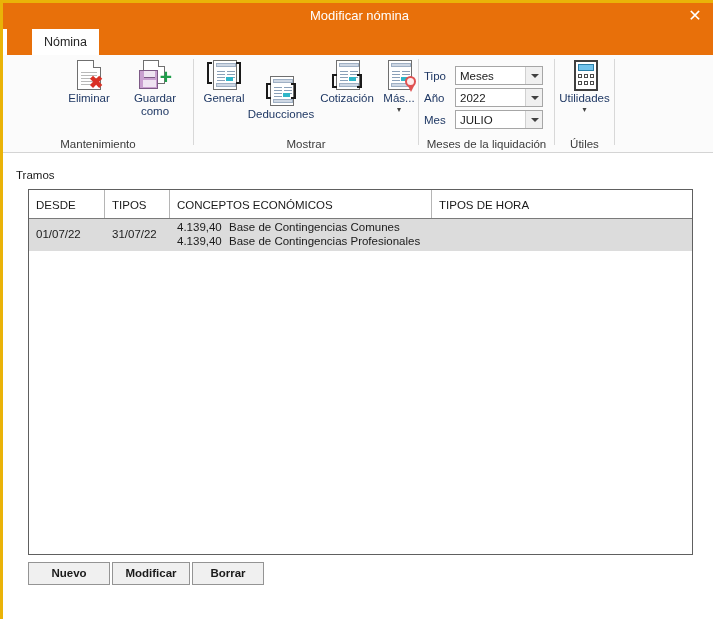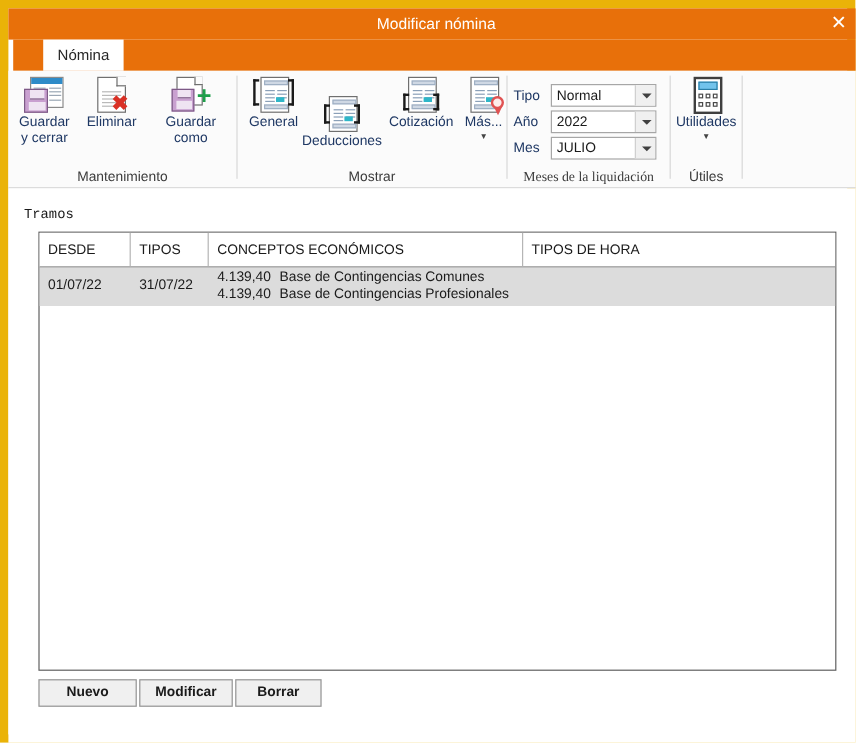--- a/index.html
+++ b/index.html
@@ -7,21 +7,21 @@
     margin: 0; padding: 0;
     width: 713px; height: 619px;
     overflow: hidden;
     font-family: "Liberation Sans", sans-serif;
     background: #ffffff;
   }
   #app {
     position: relative;
     width: 713px; height: 619px;
     background: #ffffff;
-    border: 7px solid #eab308;
+    border: 3px solid #eab308;
   }
 
   
   .titlebar {
     position: absolute; left: 0; top: 0;
     width: 713px; height: 26px;
     background: #e8700a;
   }
   .titlebar-text {
     position: absolute; left: 0; top: 0;
@@ -256,21 +256,21 @@
   }
 
   
   .body-area {
     position: absolute; left: 0; top: 150px;
     width: 713px; height: 469px;
     background: #ffffff;
   }
   .section-label {
     position: absolute; left: 13px; top: 16px;
-    font-size: 11.5px; color: #1a1a1a; font-family: Liberation Mono, monospace;
+    font-size: 11.5px; color: #1a1a1a;
   }
 
   .grid {
     position: absolute; left: 25px; top: 36px;
     width: 665px; height: 366px;
     background: #ffffff;
     border: 1px solid #606060;
   }
   .grid-head {
     position: absolute; left: 0; top: 0; width: 100%; height: 29px;
@@ -337,40 +337,23 @@
   <div class="ribbon">
     <div class="ribbon-inner">
 
       <div class="group-sep" style="left:190px;"></div>
       <div class="group-sep" style="left:415px;"></div>
       <div class="group-sep" style="left:551px;"></div>
       <div class="group-sep" style="left:611px;"></div>
 
       <div class="group-label" style="left:0px; width:190px;">Mantenimiento</div>
       <div class="group-label" style="left:191px; width:224px;">Mostrar</div>
-      <div class="group-label" style="left:416px; width:135px;font-family:Liberation Serif, serif;">Meses de la liquidación</div>
+      <div class="group-label" style="left:416px; width:135px;">Meses de la liquidación</div>
       <div class="group-label" style="left:552px; width:59px;">Útiles</div>
 
-      <div class="rbtn" style="left:4px; top:5px; width:52px;">
-        <span class="glyph ic-grid-save">
-          <span class="sheet">
-            <span class="bluebar"></span>
-            <span class="ln" style="top:8px; width:10px;"></span>
-            <span class="ln" style="top:11px; width:10px;"></span>
-            <span class="ln" style="top:14px; width:10px;"></span>
-            <span class="ln" style="top:8px; left:15px; width:10px;"></span>
-            <span class="ln" style="top:11px; left:15px; width:10px;"></span>
-            <span class="ln" style="top:14px; left:15px; width:10px;"></span>
-            <span class="ln" style="top:18px; left:15px; width:10px;"></span>
-          </span>
-          <span class="floppy"></span>
-        </span>
-        <span class="lbl">Guardar</span>
-        <span class="lbl">y cerrar</span>
-      </div>
 
       <div class="rbtn" style="left:58px; top:5px; width:56px;">
         <span class="glyph ic-page-x">
           <span class="pg">
             <span class="fold"></span>
             <span class="ln" style="top:11px; width:16px;"></span>
             <span class="ln" style="top:14px; width:16px;"></span>
             <span class="ln" style="top:17px; width:16px;"></span>
             <span class="ln" style="top:20px; width:16px;"></span>
             <span class="ln" style="top:23px; width:12px;"></span>
@@ -469,21 +452,21 @@
               <span class="rib"></span>
               <span class="circ"></span>
             </span>
         </span>
         <span class="lbl">Más...</span>
         <span class="caret">▾</span>
       </div>
 
       <div class="fld-label" style="left:421px; top:14px;">Tipo</div>
       <div class="combo" style="left:452px; top:11px; width:88px;">
-        <span class="val">Normal</span>
+        <span class="val">Meses</span>
         <span class="arrow"></span>
       </div>
 
       <div class="fld-label" style="left:421px; top:36px;">Año</div>
       <div class="combo" style="left:452px; top:33px; width:88px;">
         <span class="val">2022</span>
         <span class="arrow"></span>
       </div>
 
       <div class="fld-label" style="left:421px; top:58px;">Mes</div>

